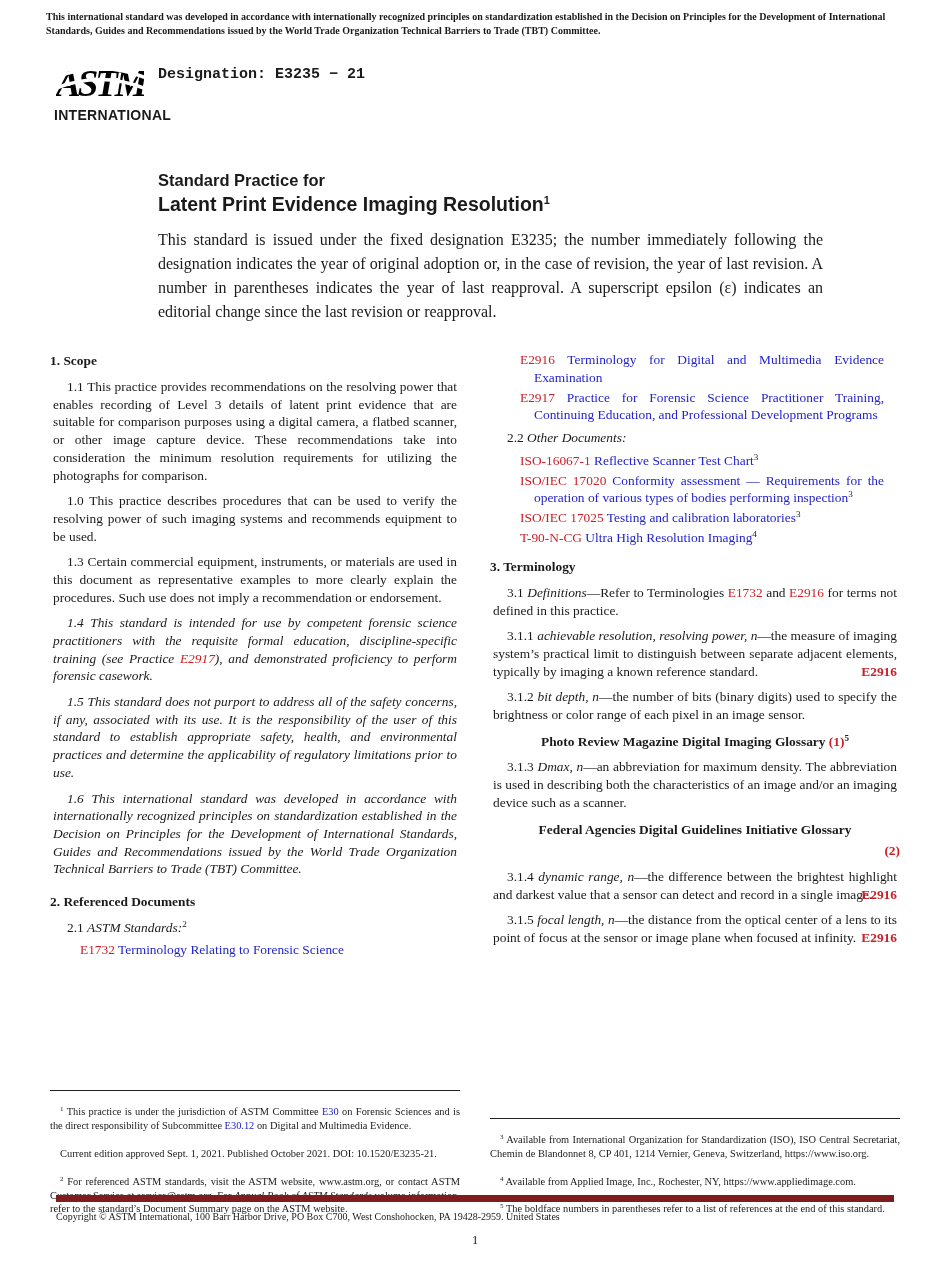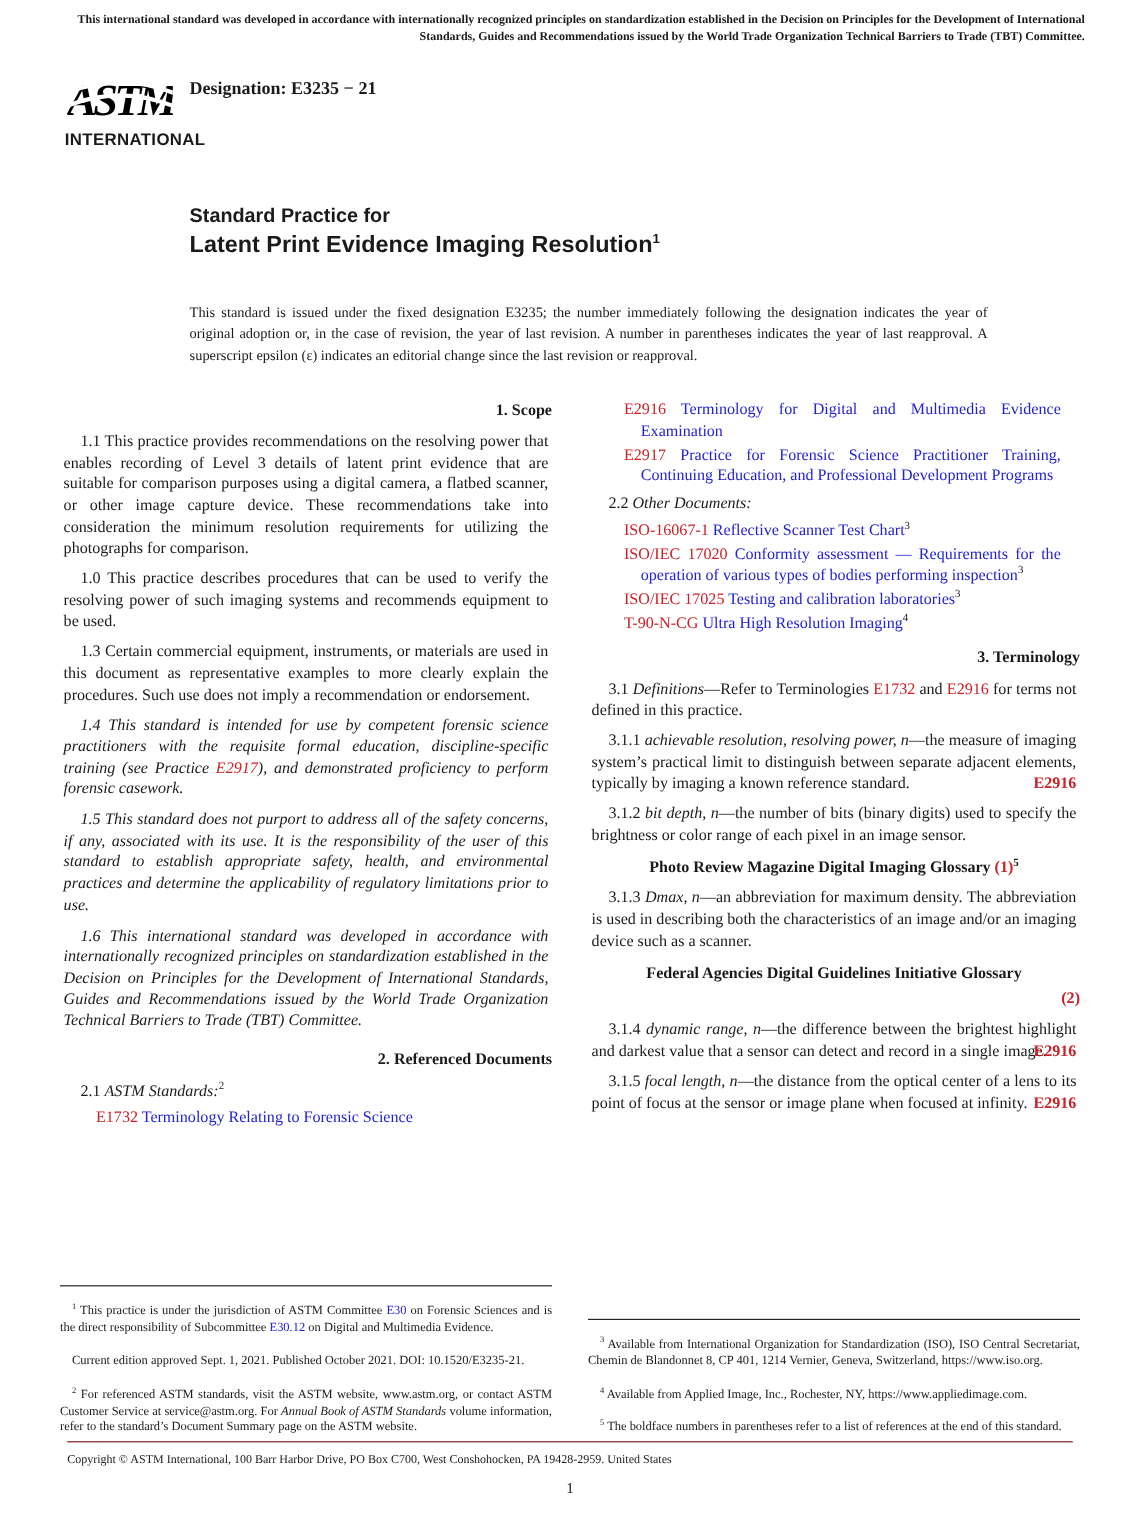--- a/index.html
+++ b/index.html
@@ -1,57 +1,57 @@
 <!DOCTYPE html>
 <html lang="en" style="--link-red: #cc2027; --link-blue: #2323cc;"><head>
 <meta charset="utf-8">
 <style>
   html,body{margin:0;padding:0;background:#ffffff;}
   .page{position:relative;width:950px;height:1272px;background:#ffffff;color:#1a1a1a;
         font-family:"Liberation Serif",serif;overflow:hidden;}
 
-  .top-notice{margin:10px 46px 0;font-size:10px;font-weight:bold;text-align:right;line-height:1.42;}
+  .top-notice{margin:10px 46px 0;font-size:10px;font-weight:bold;text-align:left;line-height:1.42;}
 
   .header{display:flex;margin:18px 48px 0 54px;}
   .logo{width:92px;flex:0 0 auto;text-align:center;}
   .logo-sub{font-family:"Liberation Sans",sans-serif;font-weight:bold;font-size:14px;
             letter-spacing:0.3px;margin-top:-3px;}
   .head-right{flex:1;padding-left:12px;}
-  .designation{font-family:Liberation Serif, serif;font-size:15px;font-weight:bold;margin-top:10px;}
+  .designation{font-family:Liberation Mono, monospace;font-size:15px;font-weight:bold;margin-top:10px;}
   .title-block{margin-top:88px;font-family:"Liberation Sans",sans-serif;font-weight:bold;}
   .kicker{font-size:16.5px;}
   .main-title{font-size:19.5px;margin-top:3px;}
   .main-title sup{font-size:11px;}
-  .issued{margin-top:35px;font-size:12px;line-height:1.5;text-align:justify;max-width:665px;}
+  .issued{margin-top:12px;font-size:16px;line-height:1.5;text-align:justify;max-width:665px;}
 
   .columns{display:flex;gap:30px;margin:26px 50px 0;height:880px;}
   .col{width:410px;display:flex;flex-direction:column;font-size:13.4px;line-height:1.32;text-align:justify;}
 
-  .sec-heading{font-weight:bold;margin:11px 0 4px;text-align:right;}
+  .sec-heading{font-weight:bold;margin:11px 0 4px;text-align:left;}
   .sec-heading.first{margin-top:2px;}
   .para{margin:4px 3px;text-indent:14px;}
   .para.it{font-style:italic;}
   .def{position:relative;}
   .tag{position:absolute;right:0;bottom:0;font-weight:bold;font-style:normal;color:var(--link-red,#cc2027);}
 
   .ref{margin:1px 16px;padding-left:28px;text-indent:-14px;}
   a{text-decoration:none;cursor:pointer;}
   .red{color:var(--link-red,#cc2027);}
   .blue{color:var(--link-blue,#2222cc);}
 
   sup{font-size:0.68em;vertical-align:super;line-height:0;}
 
   .gloss-heading{font-weight:bold;text-align:center;margin:5px 0 4px;text-indent:0;}
   .gloss-ref-line{font-weight:bold;text-align:right;margin:0 0 4px;}
 
   .fnblock{margin-top:auto;font-size:10.4px;line-height:1.34;text-align:justify;}
   .fnrule{border-top:1px solid #222;margin-bottom:6px;height:0;}
   .fn{margin:14px 0;text-indent:10px;}
 
-  .footer{position:absolute;left:56px;right:56px;bottom:50px;border-top:1px solid #7f1d1d;
+  .footer{position:absolute;left:56px;right:56px;bottom:50px;border-top:7px solid #7f1d1d;
           padding-top:9px;font-size:10px;}
   .pagenum{position:absolute;bottom:24px;left:0;right:0;text-align:center;font-size:12.5px;}
 </style>
 </head>
 <body>
 
 <div class="page">
 
   <div class="top-notice">This international standard was developed in accordance with internationally recognized principles on standardization established in the Decision on Principles for the Development of International Standards, Guides and Recommendations issued by the World Trade Organization Technical Barriers to Trade (TBT) Committee.</div>
 

